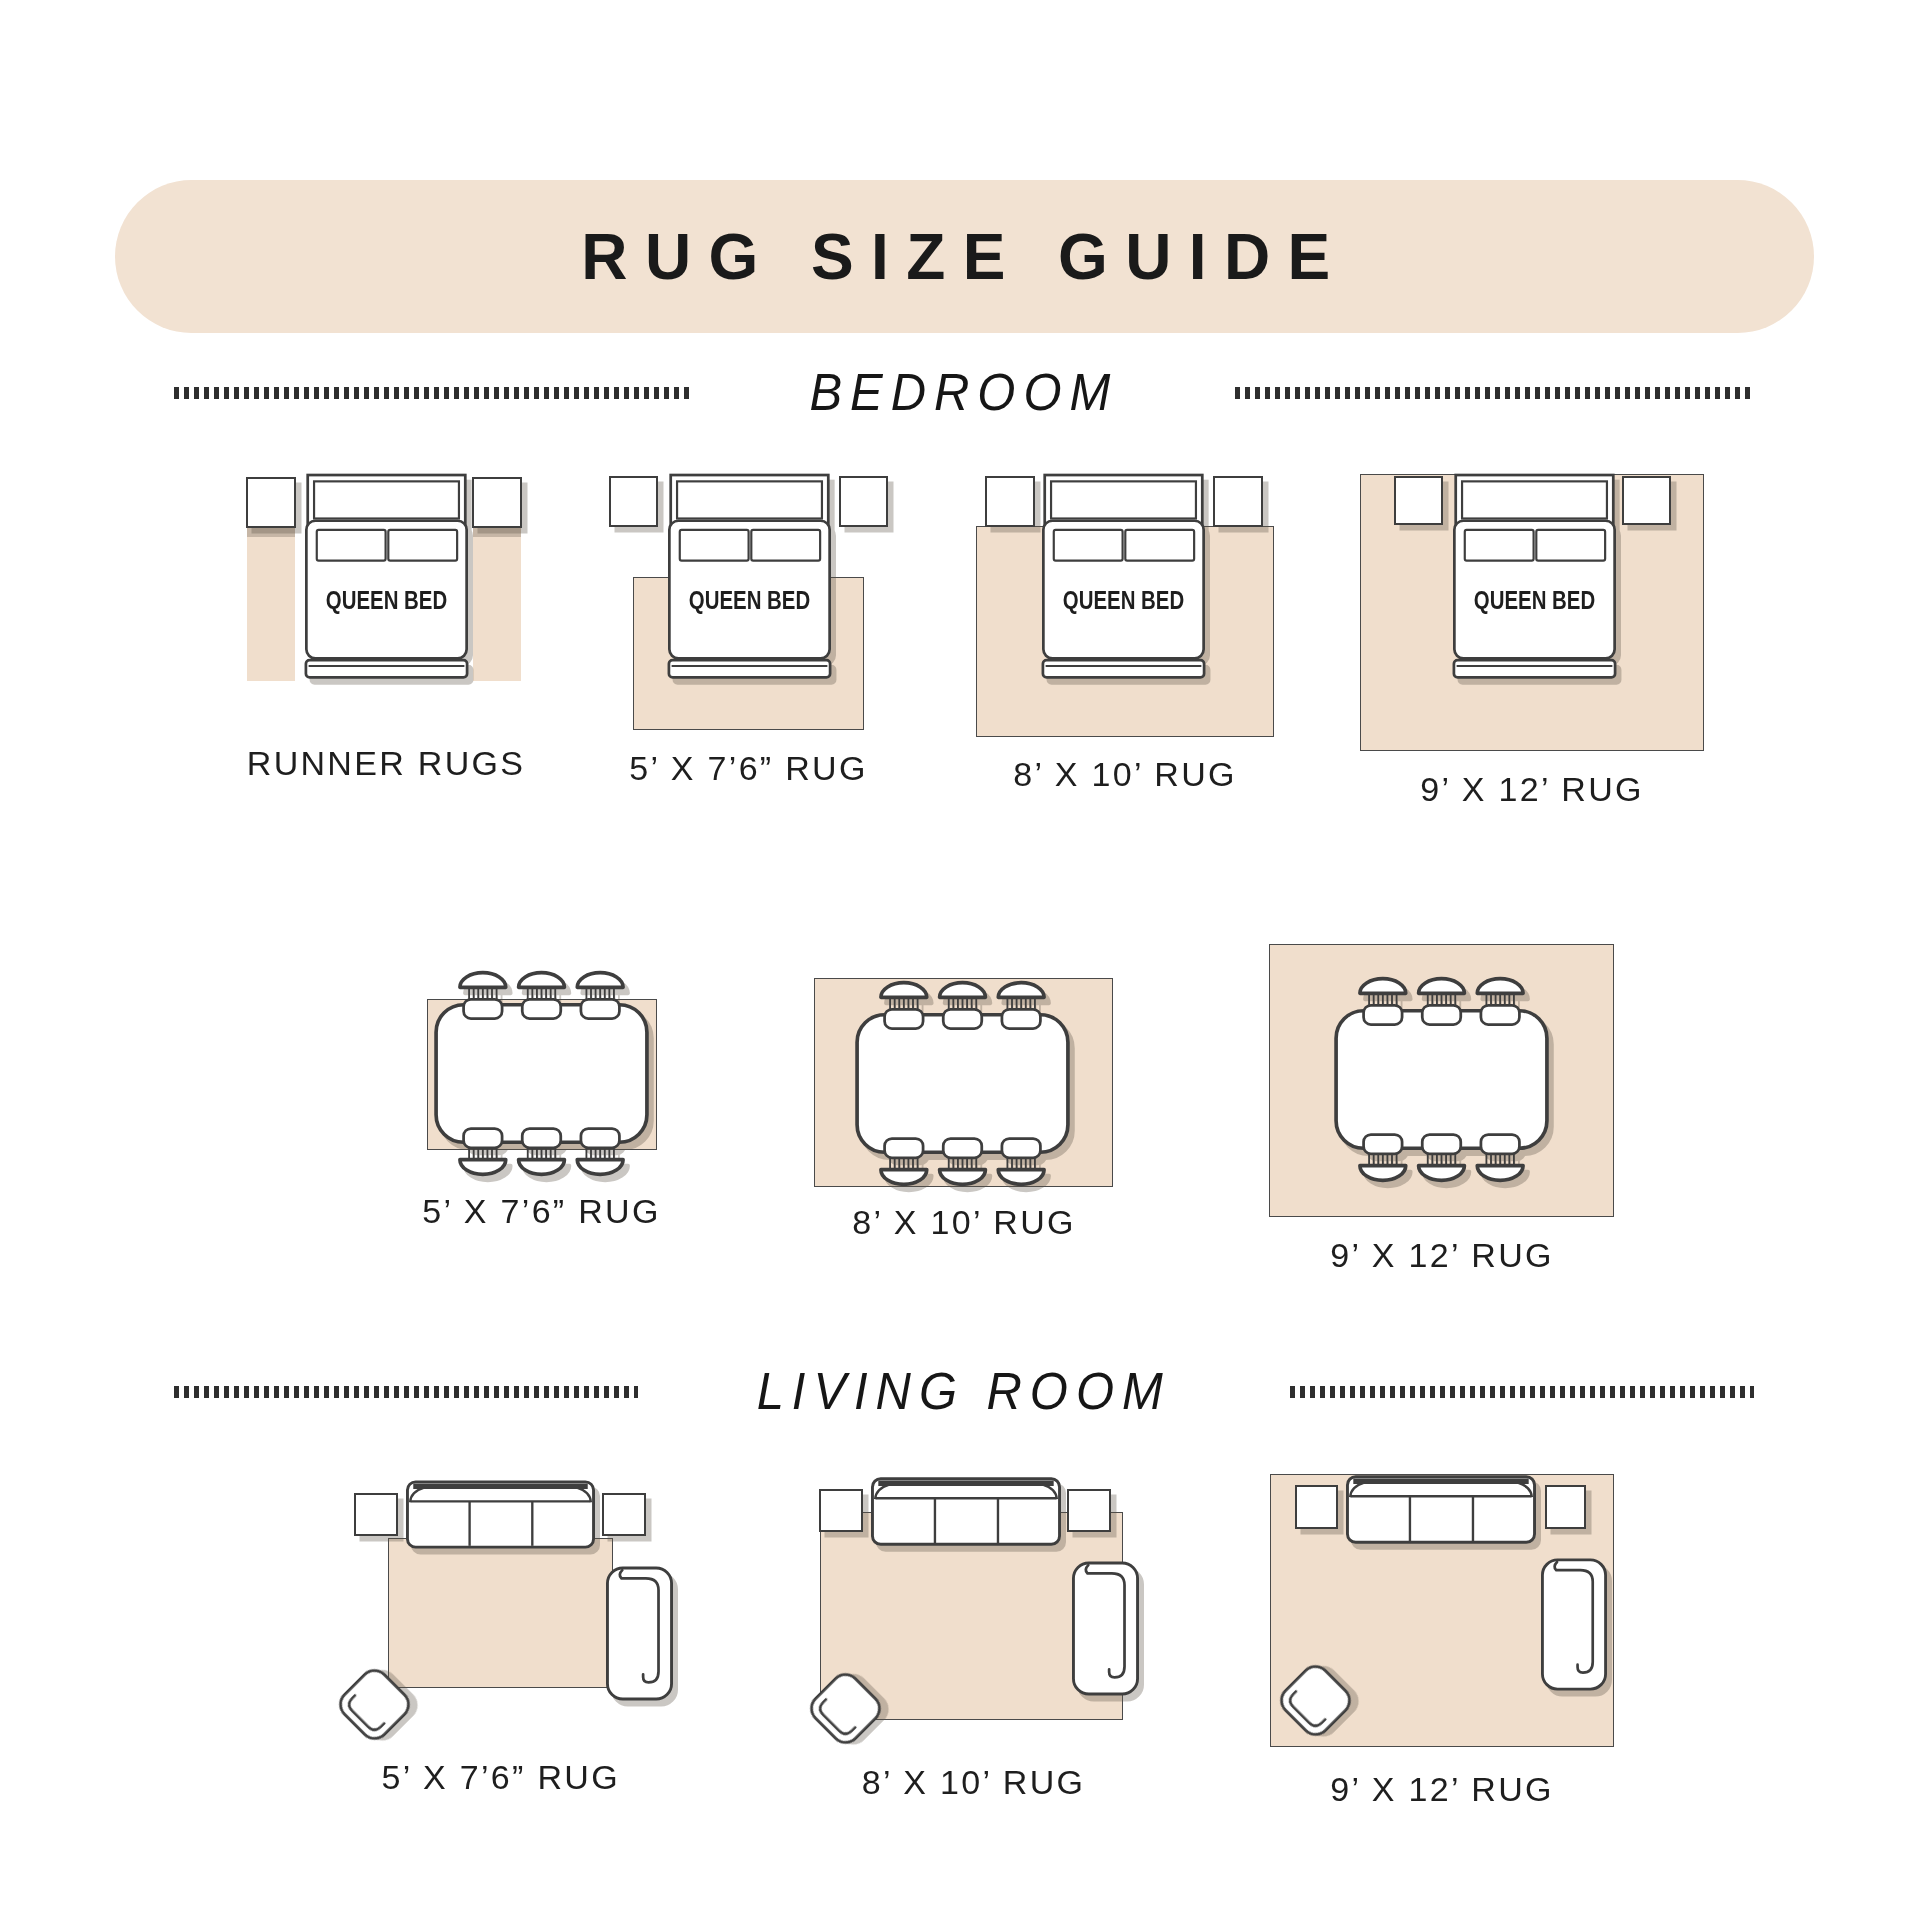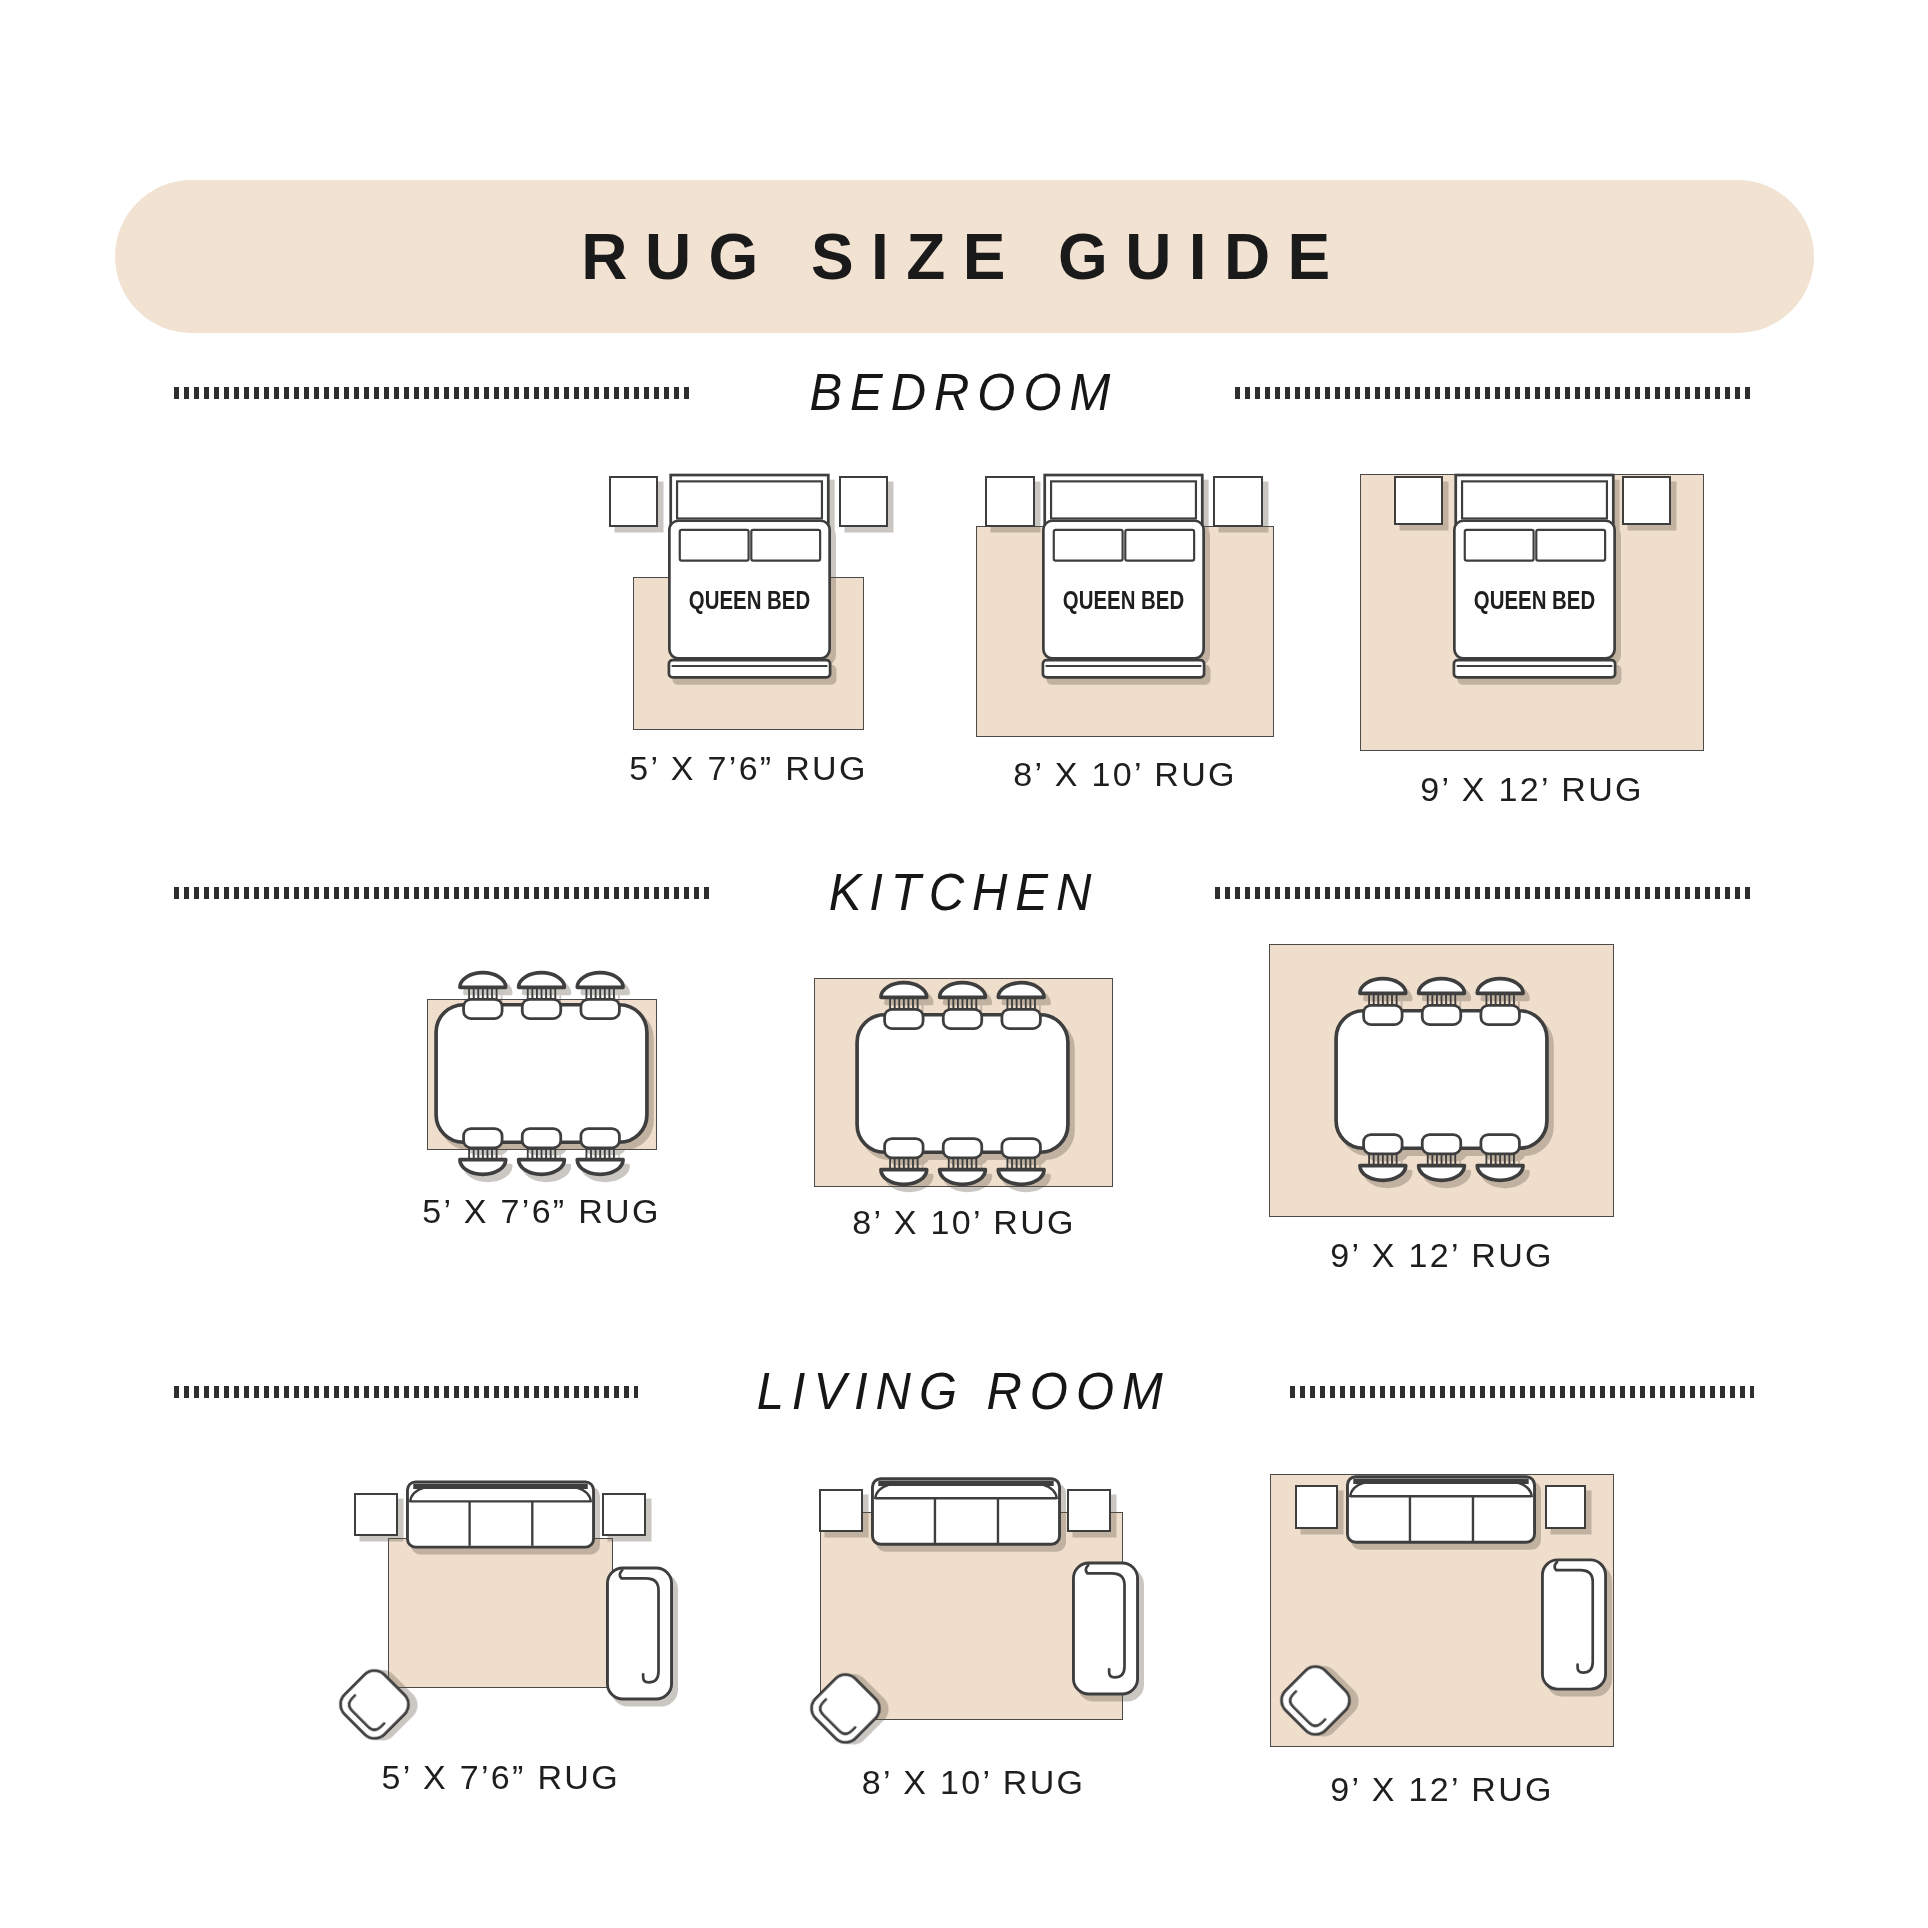--- a/index.html
+++ b/index.html
@@ -101,20 +101,34 @@
   <div class="banner">
     <div class="banner-title">RUG SIZE GUIDE</div>
   </div>
 
   <div class="section-head" style="top:362px">
     <div class="dotline"></div>
     <span class="section-title">BEDROOM</span>
     <div class="dotline"></div>
   </div>
 
+  <div class="diag" style="left:230px;top:464px;width:312px;height:323px">
+    <div class="runner" style="left:17.4px;top:63px;width:48px;height:154px">
+        <div class="runner-band"></div>
+      </div>
+    <div class="runner" style="left:243px;top:63px;width:48px;height:154px">
+        <div class="runner-band"></div>
+      </div>
+    <div class="sq" style="left:15.6px;top:13px;width:50px;height:51px"></div>
+    <div class="sq" style="left:242px;top:13px;width:50px;height:51px"></div>
+    <svg class="fsvg" style="left:75px;top:8.3px;width:163px;height:208px" viewBox="0 0 180 226">
+        <use href="#sym-bed"></use>
+      </svg>
+    <div class="diagram-label" style="left:0;top:280px;width:312px">RUNNER RUGS</div>
+  </div>
 
   <div class="diag" style="left:597px;top:464px;width:303px;height:323px">
     <div class="sq" style="left:12px;top:12px;width:49px;height:51px"></div>
     <div class="sq" style="left:242px;top:12px;width:49px;height:51px"></div>
     <div class="rug" style="left:36px;top:113px;width:231px;height:153px"></div>
     <svg class="fsvg" style="left:71px;top:8.3px;width:163px;height:208px" viewBox="0 0 180 226">
         <use href="#sym-bed"></use>
       </svg>
     <div class="diagram-label" style="left:0;top:285px;width:303px">5’ X 7’6” RUG</div>
   </div>
@@ -132,25 +146,20 @@
   <div class="diag" style="left:1355px;top:464px;width:354px;height:335px">
     <div class="rug" style="left:4.6px;top:10px;width:344px;height:277px"></div>
     <div class="sq" style="left:39px;top:12px;width:49px;height:49px"></div>
     <div class="sq" style="left:267px;top:12px;width:49px;height:49px"></div>
     <svg class="fsvg" style="left:98px;top:8.3px;width:163px;height:208px" viewBox="0 0 180 226">
         <use href="#sym-bed"></use>
       </svg>
     <div class="diagram-label" style="left:0;top:306px;width:354px">9’ X 12’ RUG</div>
   </div>
 
-  <div class="section-head" style="top:862px">
-    <div class="dotline"></div>
-    <span class="section-title">KITCHEN</span>
-    <div class="dotline"></div>
-  </div>
 
   <div class="diag" style="left:404px;top:946px;width:275px;height:289px">
     <div class="rug" style="left:23px;top:53px;width:230px;height:151px"></div>
     <svg class="fsvg" style="left:0;top:7.3px;width:275px;height:241px" viewBox="0 0 300 262">
         <use href="#sym-kset"></use>
       </svg>
     <div class="diagram-label" style="left:0;top:246px;width:275px">5’ X 7’6” RUG</div>
   </div>
 
   <div class="diag" style="left:808px;top:946px;width:312px;height:294px">

